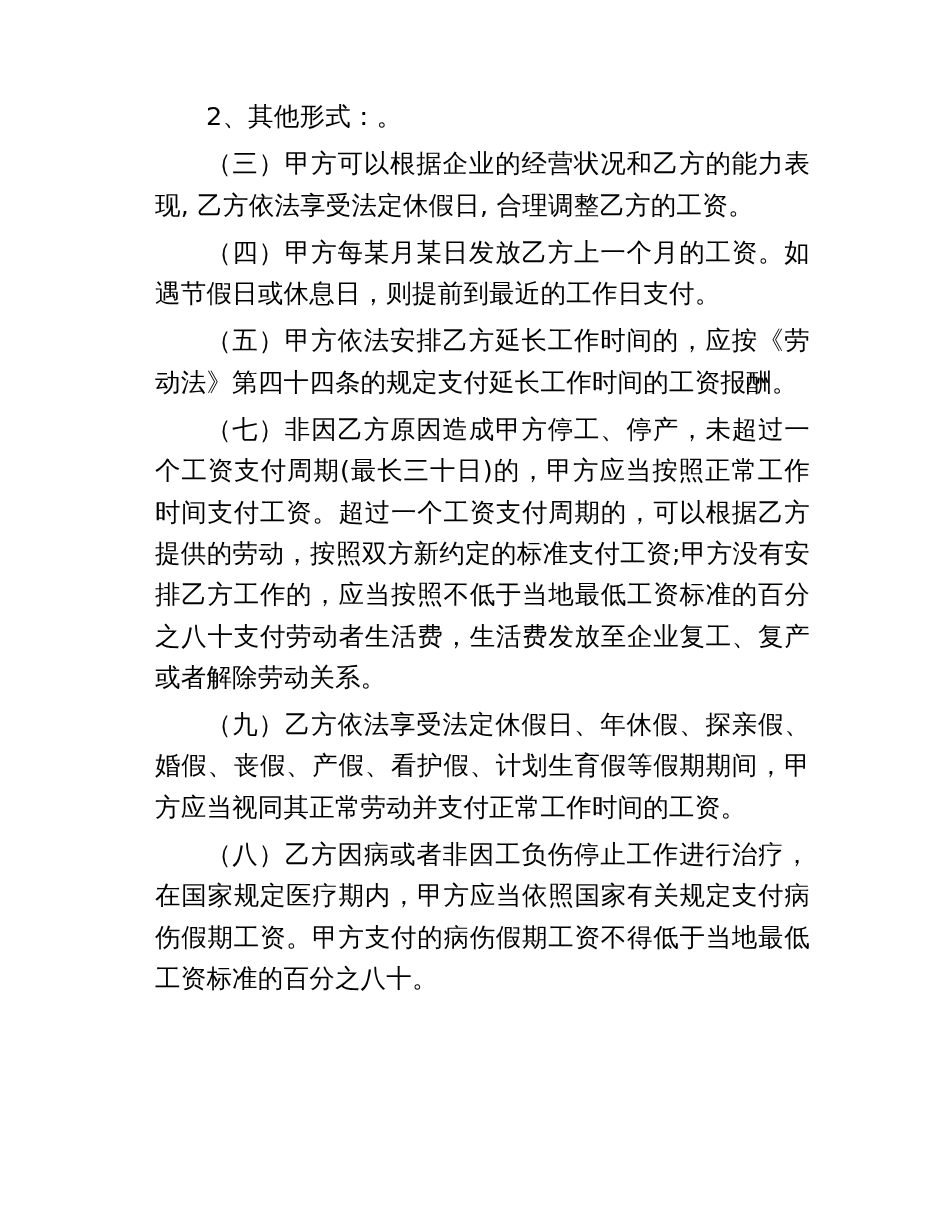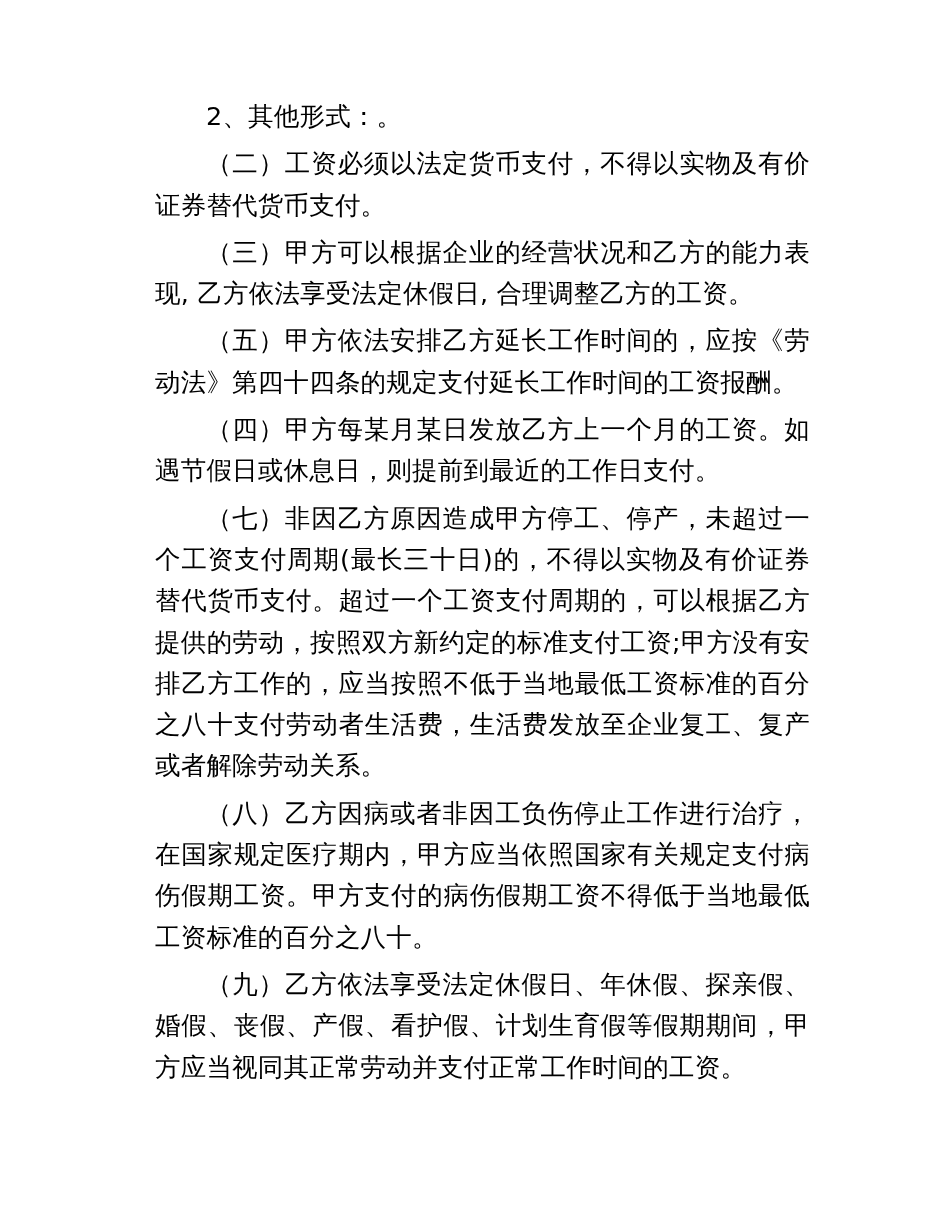--- a/index.html
+++ b/index.html
@@ -33,23 +33,22 @@
     margin: 0 0 6px 0;
     text-indent: 2em;
   }
 </style>
 </head>
 <body>
 
 <div class="page">
   <div class="doc-body">
     <p class="para">2、其他形式：。</p>
-    <p class="para">（二）工资必须以法定货币支付，不得以实物及有价证券替代货币支付。</p>
     <p class="para">（三）甲方可以根据企业的经营状况和乙方的能力表现, 乙方依法享受法定休假日, 合理调整乙方的工资。</p>
+    <p class="para">（四）甲方每某月某日发放乙方上一个月的工资。如遇节假日或休息日，则提前到最近的工作日支付。</p>
     <p class="para">（五）甲方依法安排乙方延长工作时间的，应按《劳动法》第四十四条的规定支付延长工作时间的工资报酬。</p>
-    <p class="para">（四）甲方每某月某日发放乙方上一个月的工资。如遇节假日或休息日，则提前到最近的工作日支付。</p>
-    <p class="para">（七）非因乙方原因造成甲方停工、停产，未超过一个工资支付周期(最长三十日)的，不得以实物及有价证券替代货币支付。超过一个工资支付周期的，可以根据乙方提供的劳动，按照双方新约定的标准支付工资;甲方没有安排乙方工作的，应当按照不低于当地最低工资标准的百分之八十支付劳动者生活费，生活费发放至企业复工、复产或者解除劳动关系。</p>
+    <p class="para">（七）非因乙方原因造成甲方停工、停产，未超过一个工资支付周期(最长三十日)的，甲方应当按照正常工作时间支付工资。超过一个工资支付周期的，可以根据乙方提供的劳动，按照双方新约定的标准支付工资;甲方没有安排乙方工作的，应当按照不低于当地最低工资标准的百分之八十支付劳动者生活费，生活费发放至企业复工、复产或者解除劳动关系。</p>
+    <p class="para">（九）乙方依法享受法定休假日、年休假、探亲假、婚假、丧假、产假、看护假、计划生育假等假期期间，甲方应当视同其正常劳动并支付正常工作时间的工资。</p>
     <p class="para">（八）乙方因病或者非因工负伤停止工作进行治疗，在国家规定医疗期内，甲方应当依照国家有关规定支付病伤假期工资。甲方支付的病伤假期工资不得低于当地最低工资标准的百分之八十。</p>
-    <p class="para">（九）乙方依法享受法定休假日、年休假、探亲假、婚假、丧假、产假、看护假、计划生育假等假期期间，甲方应当视同其正常劳动并支付正常工作时间的工资。</p>
 
   </div>
 
 </div>
 
 </body></html>

